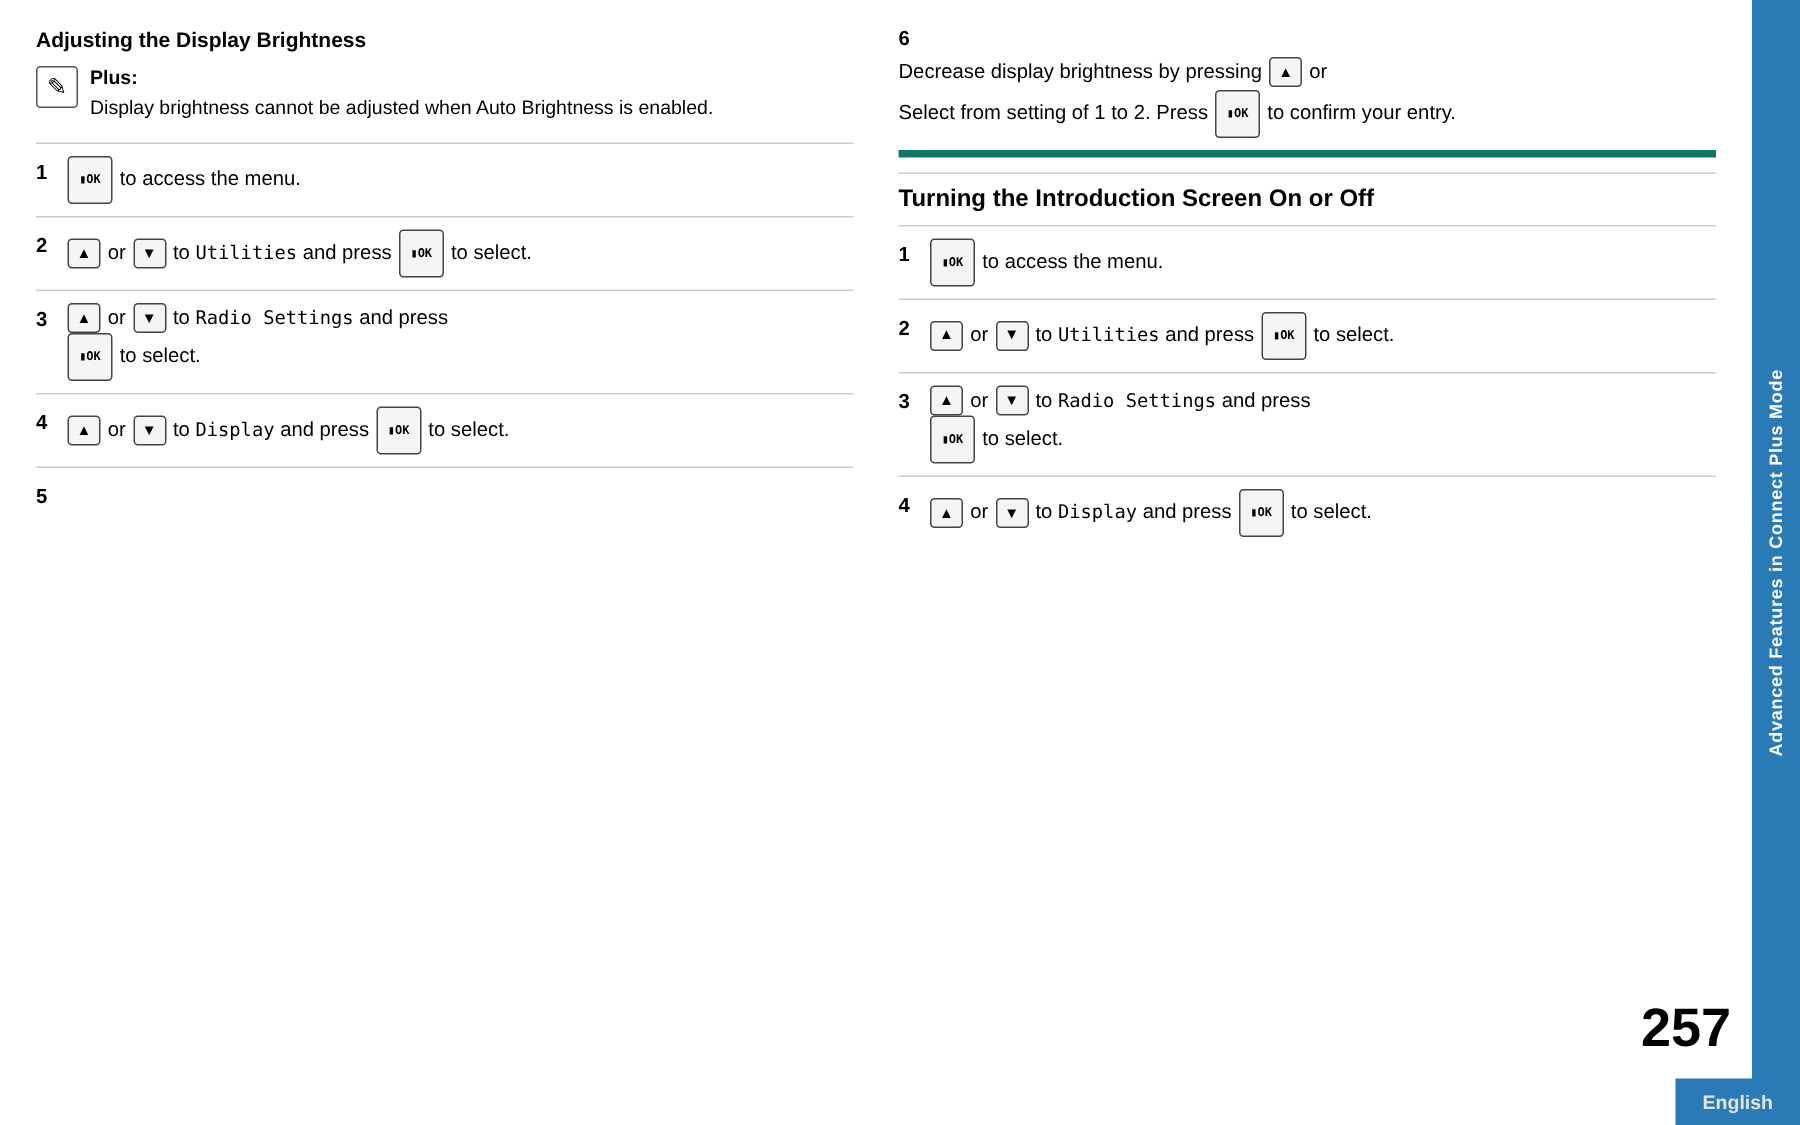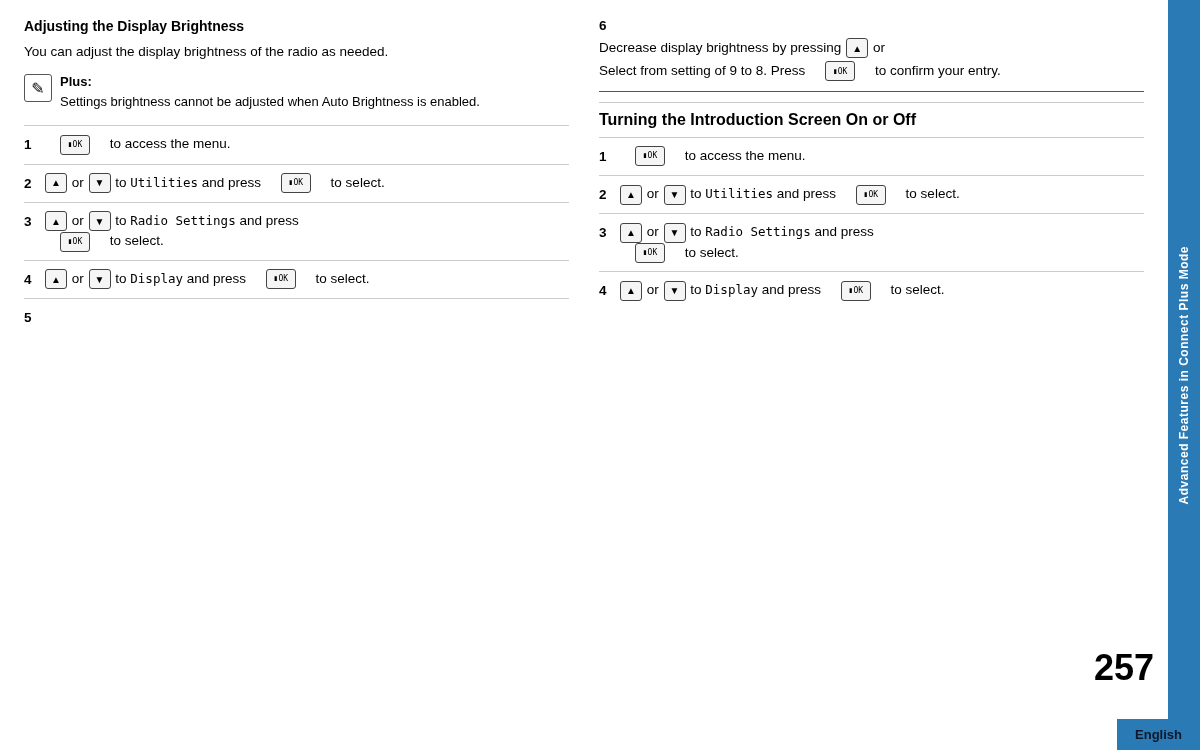--- a/index.html
+++ b/index.html
@@ -109,27 +109,28 @@
       flex-shrink: 0;
     }
 
     .btn-ok {
       display: inline-flex;
       align-items: center;
       justify-content: center;
       border: 1.5px solid #444;
       border-radius: 3px;
       width: 30px;
-      height: 20px;
+      height: 32px;
       font-size: 8px;
       vertical-align: middle;
       background: #f5f5f5;
-      margin: 0 16px;
+      margin: 0 1px;
       font-family: monospace;
       flex-shrink: 0;
+      font-weight: bold;
     }
 
     .mono {
       font-family: monospace;
       font-size: 12.5px;
     }
 
     .right-sidebar {
       width: 32px;
       background: #2a7ab5;
@@ -175,27 +176,26 @@
       padding-top: 8px;
     }
   </style>
 </head>
 <body>
 
 <div class="main-content">
 
   <div class="left-col">
     <div class="section-title">Adjusting the Display Brightness</div>
-    <div class="section-intro">You can adjust the display brightness of the radio as needed.</div>
 
     <div class="note-box">
       <div class="note-icon">✎</div>
       <div class="note-text">
         <strong>Plus:</strong><br>
-        <span>Settings brightness cannot be adjusted when Auto Brightness is enabled.</span>
+        <span>Display brightness cannot be adjusted when Auto Brightness is enabled.</span>
       </div>
     </div>
 
     <div class="step-row">
       <span class="step-num">1</span>
       <div class="step-body">
         <span class="btn-ok">▮OK</span>
         <span> to access the menu.</span>
       </div>
     </div>
@@ -237,28 +237,28 @@
     </div>
 
     <div class="step-row">
       <span class="step-num">5</span>
     </div>
   </div>
 
   <div class="right-col">
 
     <div class="step6-num">6</div>
-    <div style="padding-bottom:8px; border-bottom:1px solid #0f766e; font-size:13.5px; line-height:1.7;">
+    <div style="padding-bottom:8px; border-bottom:5px solid #0f766e; font-size:13.5px; line-height:1.7;">
       <div>
         <span>Decrease display brightness by pressing</span>
         <span class="btn-icon">▲</span>
         <span> or</span>
       </div>
       <div>
-        <span>Select from setting of 9 to 8. Press</span>
+        <span>Select from setting of 1 to 2. Press</span>
         <span class="btn-ok">▮OK</span>
         <span>to confirm your entry.</span>
       </div>
     </div>
 
     <div class="right-section-title">Turning the Introduction Screen On or Off</div>
 
     <div class="step-row">
       <span class="step-num">1</span>
       <div class="step-body">
@@ -296,21 +296,21 @@
       <div class="step-body">
         <span class="btn-icon">▲</span>
         <span> or </span>
         <span class="btn-icon">▼</span>
         <span> to </span><span class="mono">Display</span><span> and press </span>
         <span class="btn-ok">▮OK</span>
         <span> to select.</span>
       </div>
     </div>
 
-    <div style="position:absolute; bottom:61px; right:46px; font-size:36px; font-weight:bold;">257</div>
+    <div style="position:absolute; bottom:44px; right:46px; font-size:36px; font-weight:bold;">257</div>
   </div>
 </div>
 
 <div class="right-sidebar" style="position:relative;">
   <span class="sidebar-text">Advanced Features in Connect Plus Mode</span>
 </div>
 
-<div class="english-badge" style="position:fixed; bottom:0; right:0; background:#2a7ab5; color:#0f172a; font-size:13px; font-weight:bold; padding:8px 18px;">English</div>
+<div class="english-badge" style="position:fixed; bottom:0; right:0; background:#2a7ab5; color:#e5e5e5; font-size:13px; font-weight:bold; padding:8px 18px;">English</div>
 
 </body></html>

